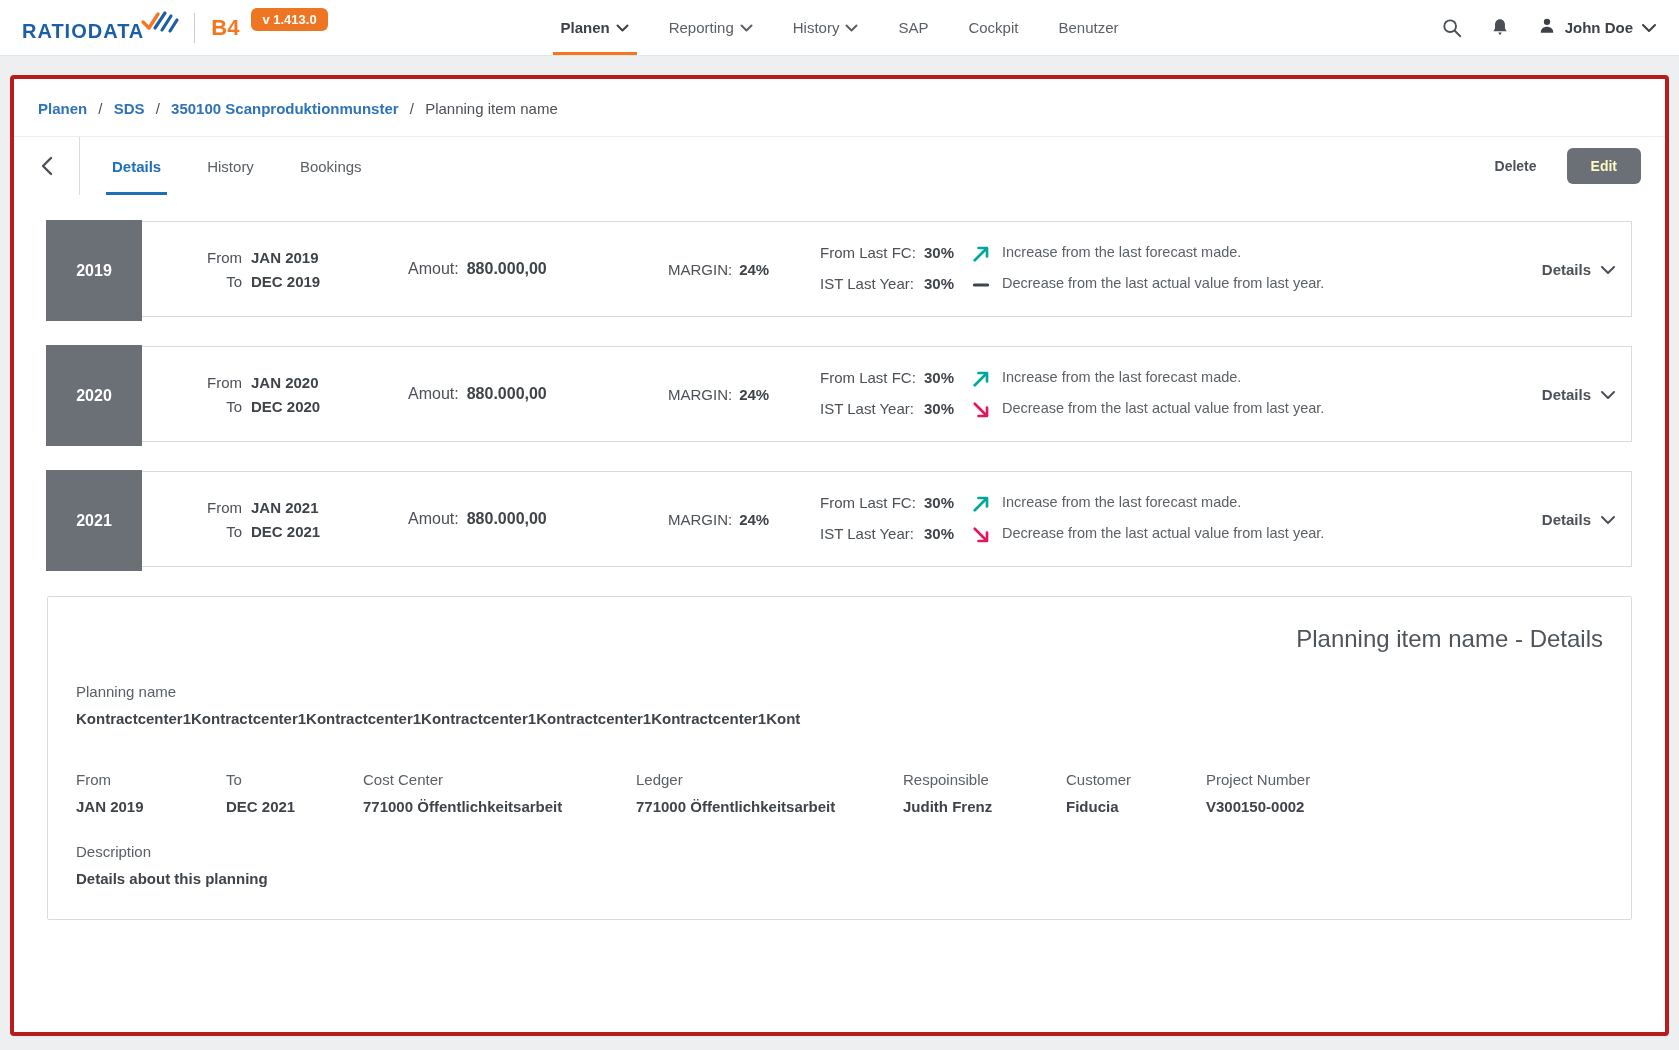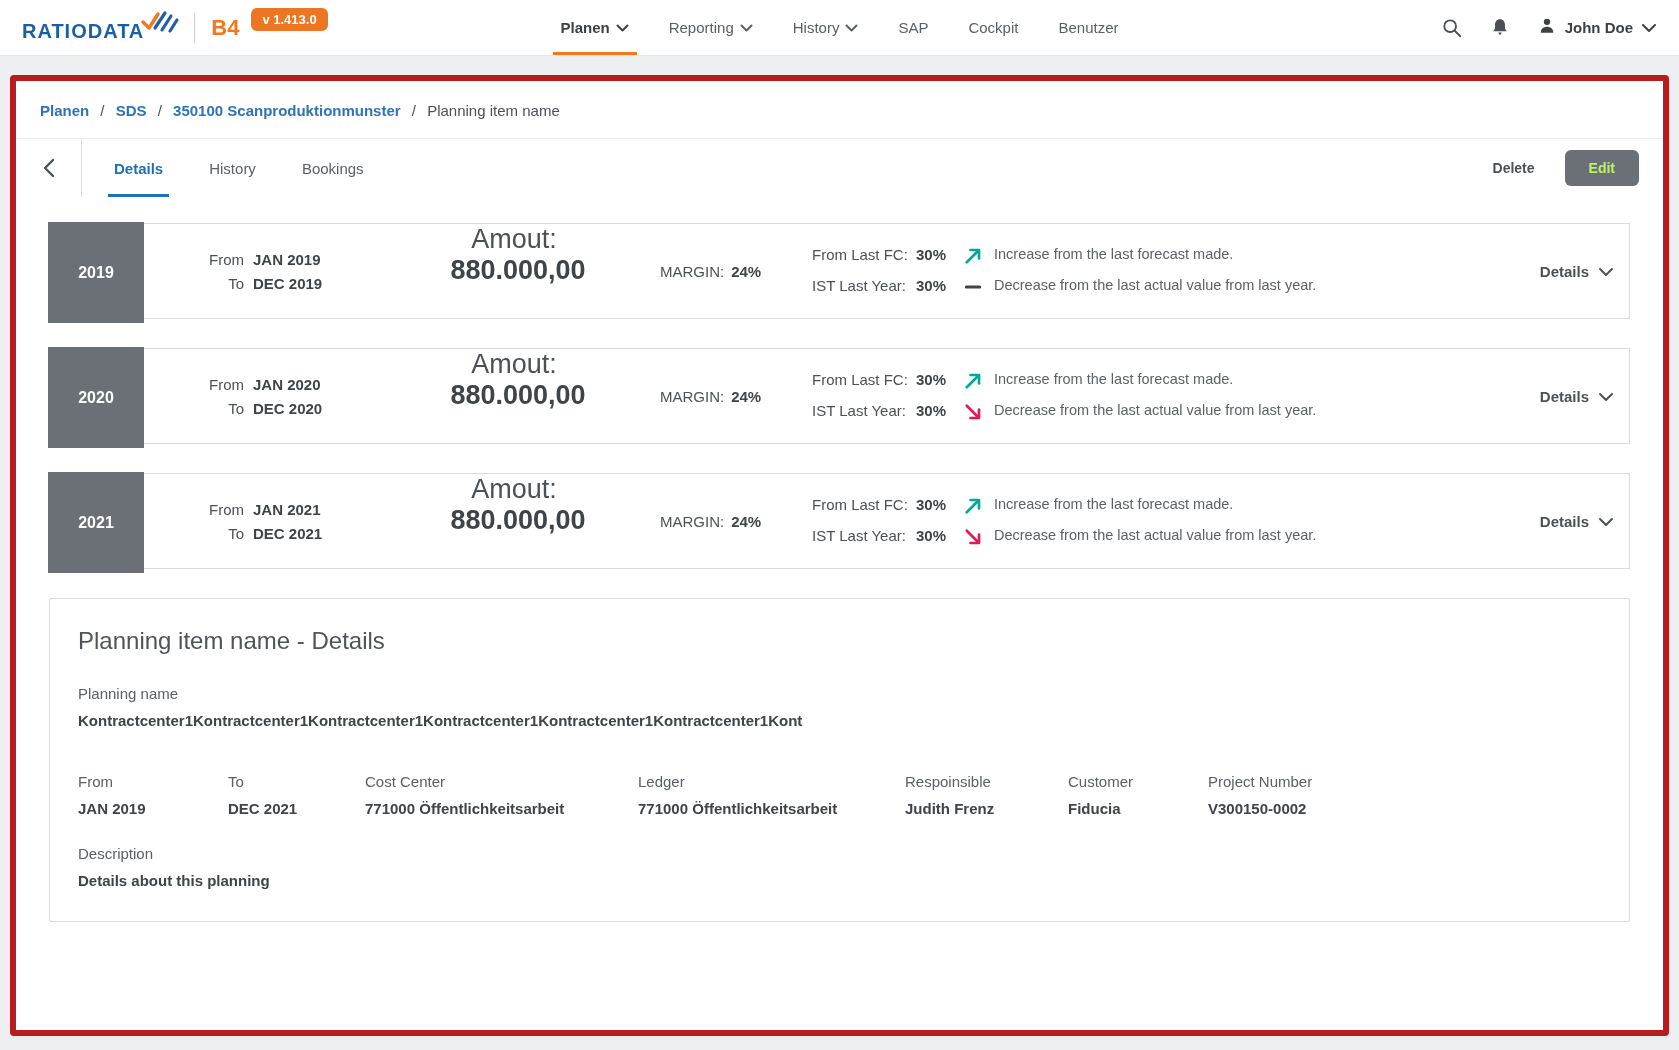--- a/index.html
+++ b/index.html
@@ -26,71 +26,71 @@
   }
   .main-nav { position:absolute; left:50%; transform:translateX(-50%); height:100%; display:flex; align-items:center; gap:40px; }
   .nav-item { display:flex; align-items:center; gap:6px; height:100%; color:#5a6066; cursor:pointer; position:relative; }
   .nav-item.active { color:#3d4147; font-weight:bold; }
   .nav-item.active::after { content:""; position:absolute; left:-8px; right:-8px; bottom:0; height:3px; background:#f4771f; }
   .header-right { margin-left:auto; display:flex; align-items:center; gap:26px; }
   .icon-btn { cursor:pointer; display:flex; align-items:center; }
   .user-chip { display:flex; align-items:center; gap:8px; cursor:pointer; font-weight:bold; color:#3d4147; }
   
   .main-card {
-    margin:19px 10px 14px; background:#fff; border:6px solid #b91c1c; border-radius:4px;
+    margin:19px 10px 14px; background:#fff; border:4px solid #b91c1c; border-radius:4px;
     height:961px; box-shadow:0 1px 2px rgba(0,0,0,0.03);
   }
   
   .breadcrumb { padding:21px 24px 19px; border-bottom:1px solid #eceef0; font-size:15px; }
   .crumb-link { color:#2e73ba; font-weight:bold; text-decoration:none; cursor:pointer; }
   .crumb-sep { color:#4c5157; margin:0 7px; }
   .crumb-current { color:#4c5157; }
   
   .tabbar { display:flex; align-items:center; height:58px; }
   .back-btn { width:66px; height:100%; display:flex; align-items:center; justify-content:center; border-right:1px solid #dadde0; cursor:pointer; }
   .tabs { display:flex; height:100%; margin-left:32px; gap:46px; }
   .tab { display:flex; align-items:center; height:100%; color:#5a6066; cursor:pointer; position:relative; }
   .tab.active { color:#1f6fb8; font-weight:bold; }
   .tab.active::after { content:""; position:absolute; left:-6px; right:-6px; bottom:0; height:3px; background:#1f6fb8; }
   .tabbar-spacer { flex:1; }
   .delete-btn { font-weight:bold; font-size:14px; color:#4c5157; background:none; border:none; cursor:pointer; margin-right:30px; font-family:inherit; }
   .edit-btn {
-    background:#6b7077; color:#bef264; font-weight:bold; font-size:14px; font-family:inherit;
+    background:#6b7077; color:#fef9c3; font-weight:bold; font-size:14px; font-family:inherit;
     border:none; border-radius:6px; padding:10px 24px; cursor:pointer; margin-right:24px;
   }
   
   .cards { padding:26px 33px 0; }
   .year-card {
     display:flex; align-items:stretch; border:1px solid #d9dcdf; background:#fff;
     height:96px; margin-bottom:29px; overflow:visible;
   }
   .year-block {
     width:96px; background:#6b7077; color:#fff; font-weight:bold; font-size:16px;
     display:flex; align-items:center; justify-content:center; flex-shrink:0;
     margin:-2px 0 -5px -2px;
   }
   .fromto { margin-left:52px; width:172px; display:flex; flex-direction:column; justify-content:center; gap:7px; }
   .ft-row { display:flex; align-items:baseline; }
   .ft-label { width:48px; text-align:right; color:#4c5157; margin-right:9px; }
   .ft-value { font-weight:bold; color:#3f444a; }
-  .amount-col { display:flex; align-items:center; margin-left:32px; width:228px; font-size:27px; color:#4c5157; white-space:nowrap;flex-direction:column; }
+  .amount-col { display:flex; align-items:center; margin-left:42px; width:228px; font-size:16px; color:#4c5157; white-space:nowrap; }
   .amount-value { font-weight:bold; color:#3f444a; margin-left:8px; }
   .margin-col { display:flex; align-items:center; margin-left:32px; width:112px; white-space:nowrap; }
   .margin-value { font-weight:bold; color:#3f444a; margin-left:7px; }
   .stats-col { display:flex; flex-direction:column; justify-content:center; gap:11px; margin-left:40px; }
   .stat-row { display:flex; align-items:flex-start; }
   .stat-label { width:96px; color:#4c5157; }
   .stat-value { font-weight:bold; color:#3f444a; width:42px; margin-left:8px; }
   .stat-icon { width:22px; display:flex; justify-content:center; margin:0 10px 0 4px; }
   .stat-desc { color:#5c6167; font-size:14.5px; }
   .card-spacer { flex:1; }
   .card-details { display:flex; align-items:center; gap:9px; margin-right:15px; font-weight:bold; color:#4c5157; cursor:pointer; white-space:nowrap; }
   
   .details-panel { margin:0 33px; border:1px solid #d9dcdf; border-radius:2px; padding:28px 28px 32px; }
-  .panel-title { font-size:24px; font-weight:400; color:#4f545a; margin-bottom:30px; }
+  .panel-title { font-size:24px; font-weight:400; color:#4f545a; margin-bottom:30px;text-align:right; }
   .field-label { color:#5a6066; margin-bottom:10px; }
   .field-value { font-weight:bold; color:#3f444a; }
   .planning-name { margin-bottom:44px; }
   .fields-grid { display:grid; grid-template-columns:150px 137px 273px 267px 163px 140px auto; margin-bottom:28px; }
   .field-cell { padding-right:12px; }
 </style>
 </head>
 <body>
 
 <div class="header">

